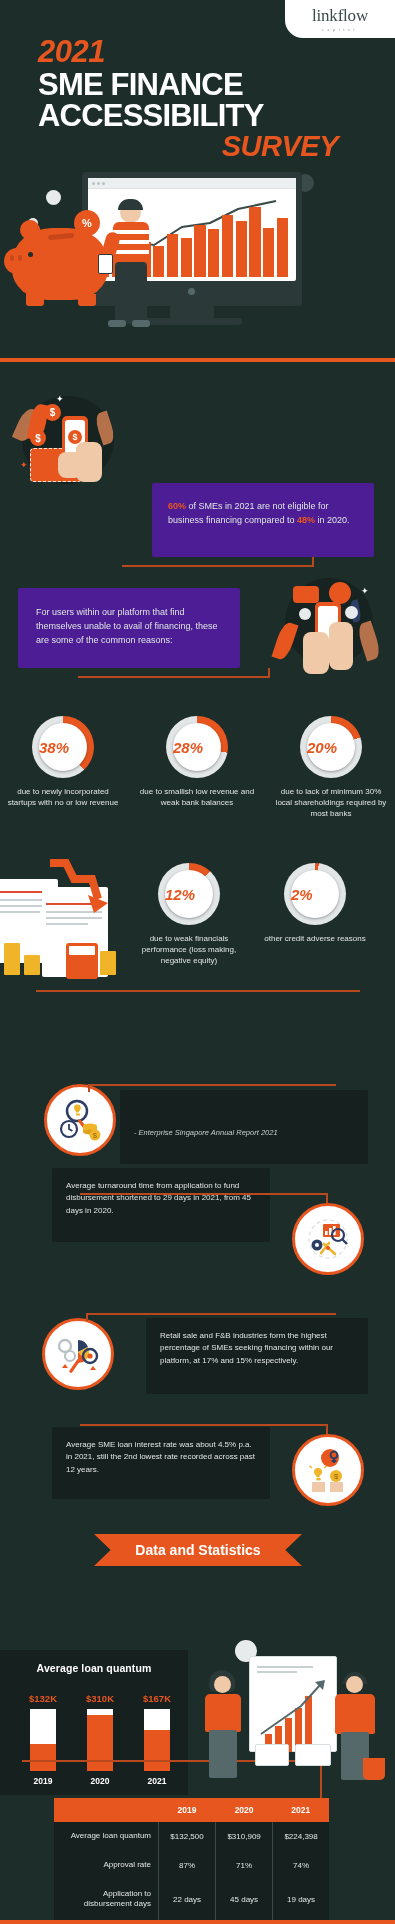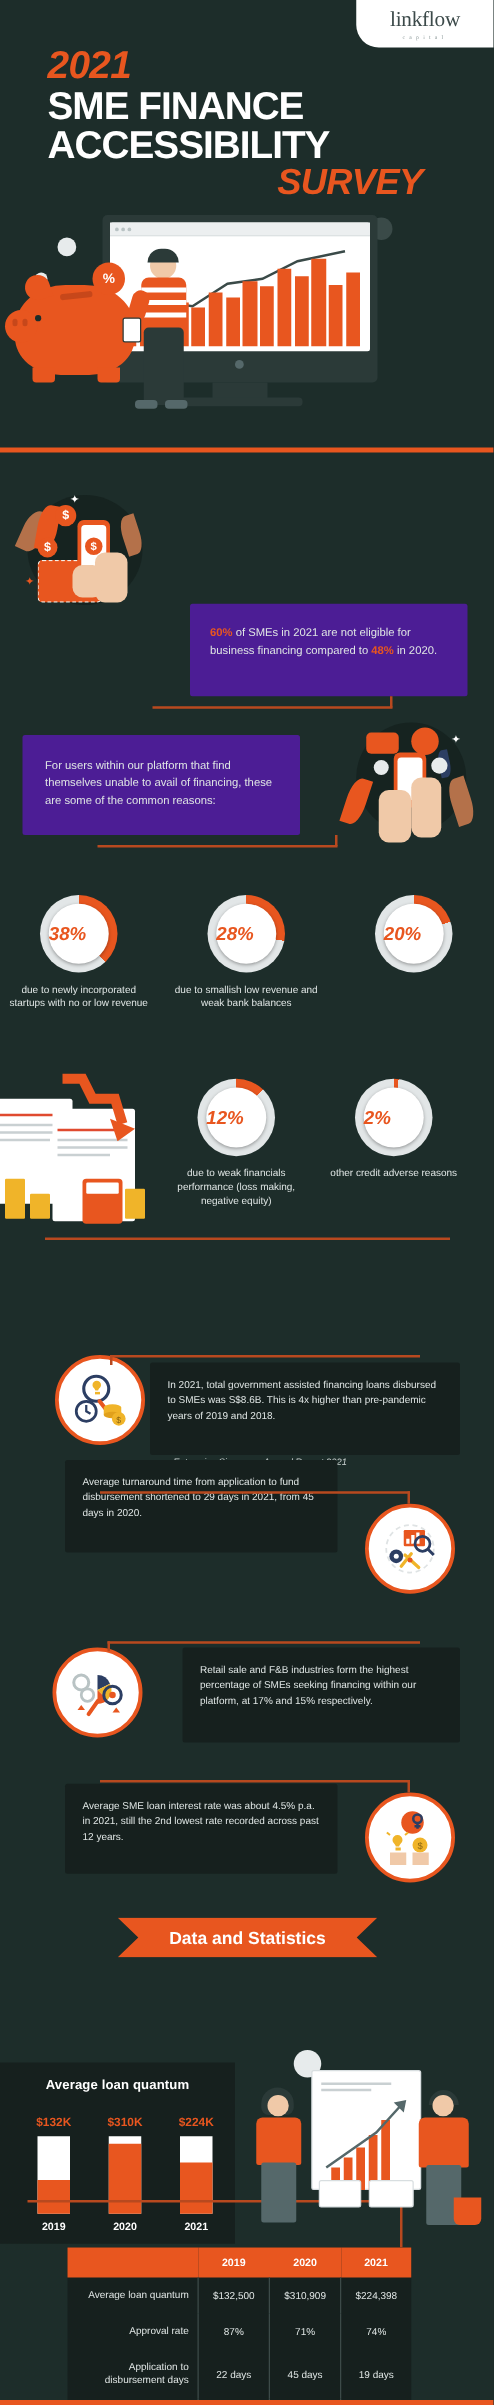--- a/index.html
+++ b/index.html
@@ -422,20 +422,21 @@
     </div>
     <div class="stat-label">due to smallish low revenue and weak bank balances</div>
   </div>
 
   <div class="stat" style="left:272px;top:716px;">
     <div class="donut" style="background: conic-gradient(#e8561f 0% 20%, #e2e6e7 20% 100%);">
       <div class="donut-inner">
         <span class="donut-val">20%</span>
       </div>
     </div>
+    <div class="stat-label">due to lack of minimum 30% local shareholdings required by most banks</div>
   </div>
 
   <div class="art-docs">
     <div class="doc-sheet" style="left:0px;top:24px;width:62px;height:84px;"></div>
     <div class="doc-line red" style="left:4px;top:36px;width:52px;"></div>
     <div class="doc-line" style="left:4px;top:44px;width:52px;"></div>
     <div class="doc-line" style="left:4px;top:50px;width:52px;"></div>
     <div class="doc-line" style="left:4px;top:56px;width:40px;"></div>
     <div class="doc-sheet" style="left:46px;top:32px;width:66px;height:90px;"></div>
     <div class="doc-line red" style="left:50px;top:48px;width:56px;"></div>
@@ -483,21 +484,20 @@
       <circle cx="13" cy="33" r="8" fill="none" stroke="#2c3e63" stroke-width="2.2"></circle>
       <path d="M13 28v5l3.4 2" stroke="#2c3e63" stroke-width="1.8" fill="none"></path>
       <ellipse cx="34" cy="30" rx="7" ry="2.6" fill="#f0b429"></ellipse>
       <rect x="27" y="30" width="14" height="6" fill="#f0b429"></rect>
       <ellipse cx="34" cy="36" rx="7" ry="2.6" fill="#e0a01c"></ellipse>
       <circle cx="39" cy="39" r="5.5" fill="#f0b429"></circle>
       <text x="39" y="42" font-size="7" text-anchor="middle" fill="#8a6510" font-family="Liberation Sans, sans-serif">$</text>
     </svg>
   </div>
   <div class="hi-box" style="left:120px;top:1090px;width:248px;height:74px;">
-    <div class="hi-text">In 2021, total government assisted financing loans disbursed to SMEs was S$8.6B. This is 4x higher than pre-pandemic years of 2019 and 2018.</div>
     <div class="hi-cite">- Enterprise Singapore Annual Report 2021</div>
   </div>
   <div class="connector" style="left:88px;top:1084px;width:248px;height:1.5px;"></div>
   <div class="connector" style="left:88px;top:1084px;width:1.5px;height:8px;"></div>
 
   <div class="hi-circle" style="left:292px;top:1203px;">
     <svg class="hi-ico" viewBox="0 0 48 48">
       <circle cx="24" cy="24" r="19" fill="none" stroke="#dfe3e4" stroke-width="1.4" stroke-dasharray="4 3"></circle>
       <rect x="19" y="9" width="17" height="13" rx="1" fill="#e8561f"></rect>
       <rect x="21" y="16" width="2.6" height="4" fill="#ffffff"></rect>
@@ -574,21 +574,21 @@
         <div class="bar-year">2019</div>
       </div>
       <div class="bar-col">
         <div class="bar-val">$310K</div>
         <div class="bar-track">
           <div class="bar-fill" style="height:91%"></div>
         </div>
         <div class="bar-year">2020</div>
       </div>
       <div class="bar-col">
-        <div class="bar-val">$224K</div>
+        <div class="bar-val">$167K</div>
         <div class="bar-track">
           <div class="bar-fill" style="height:66%"></div>
         </div>
         <div class="bar-year">2021</div>
       </div>
     </div>
   </div>
   <div class="connector" style="left:22px;top:1760px;width:300px;height:1.5px;"></div>
   <div class="connector" style="left:320px;top:1760px;width:1.5px;height:38px;"></div>
 

